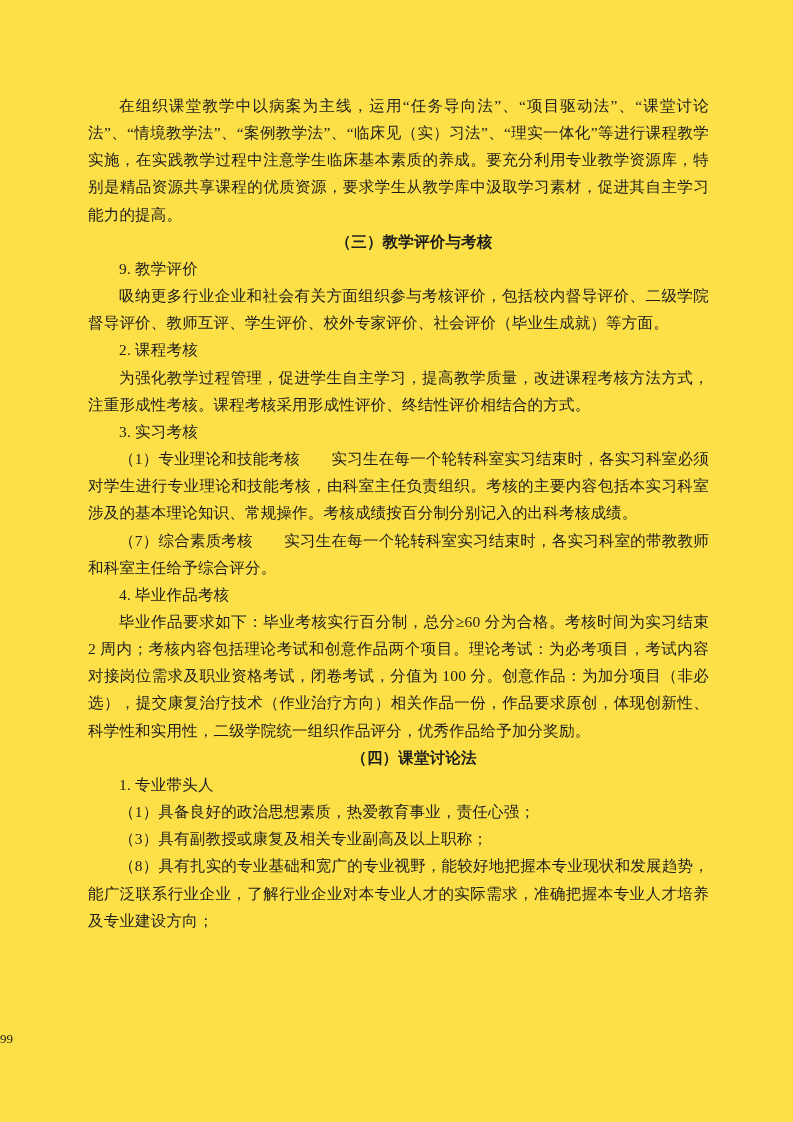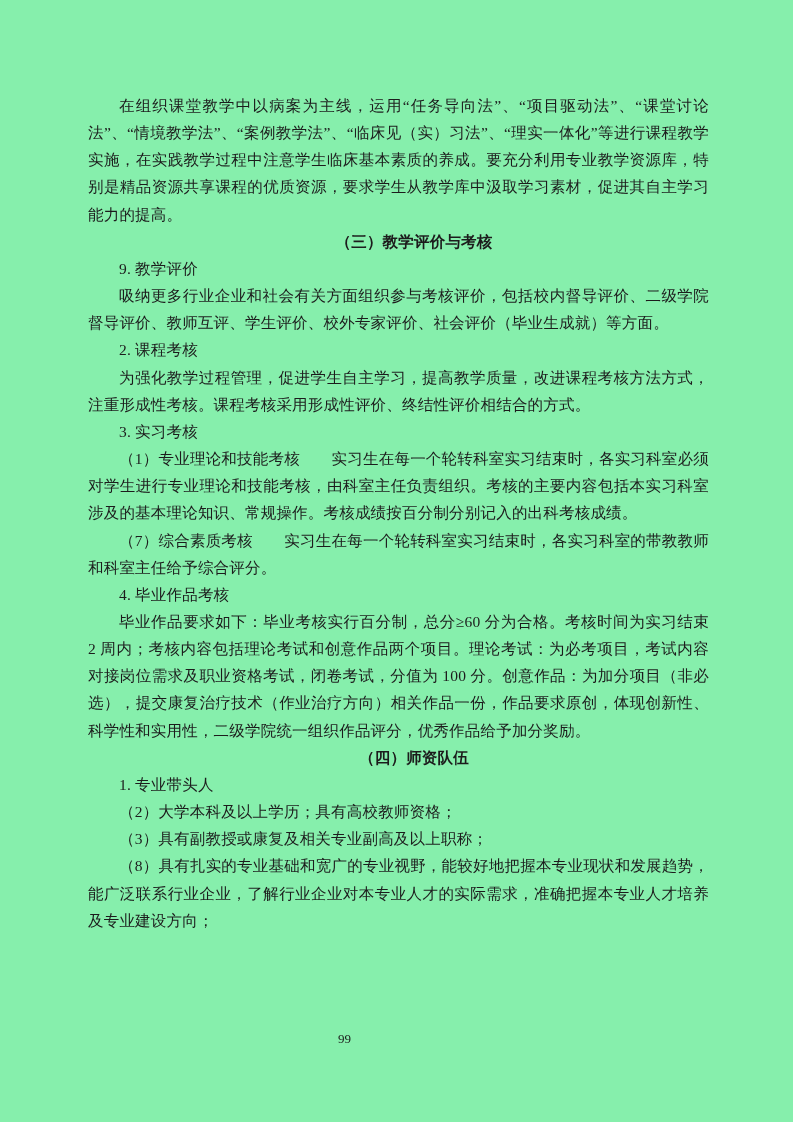--- a/index.html
+++ b/index.html
@@ -11,21 +11,21 @@
     height: 1122px;
     background: #ffffff;
     position: relative;
     font-family: "Liberation Serif", "DejaVu Serif", serif;
     color: #1c1c1c;
     overflow: hidden;
   }
   .page {
     position: absolute;
     inset: 0;
-    background: #86efac;
+    background: #fde047;
   }
   .content {
     position: absolute;
     left: 88px;
     top: 92px;
     width: 621px;
   }
   .content p {
     margin: 0;
     font-size: 15.5px;
@@ -37,21 +37,21 @@
   }
   .content p.heading {
     font-weight: bold;
     text-align: center;
   }
   .footer {
     position: absolute;
     top: 1029px;
     left: 0;
     width: 689px;
-    text-align: center;
+    text-align: left;
   }
   .page-number {
     font-size: 13px;
     color: #1c1c1c;
   }
 </style>
 </head>
 <body>
 
 <div class="page">
@@ -60,22 +60,22 @@
     <p class="heading">（三）教学评价与考核</p>
     <p>9. 教学评价</p>
     <p>吸纳更多行业企业和社会有关方面组织参与考核评价，包括校内督导评价、二级学院督导评价、教师互评、学生评价、校外专家评价、社会评价（毕业生成就）等方面。</p>
     <p>2. 课程考核</p>
     <p>为强化教学过程管理，促进学生自主学习，提高教学质量，改进课程考核方法方式，注重形成性考核。课程考核采用形成性评价、终结性评价相结合的方式。</p>
     <p>3. 实习考核</p>
     <p>（1）专业理论和技能考核　　实习生在每一个轮转科室实习结束时，各实习科室必须对学生进行专业理论和技能考核，由科室主任负责组织。考核的主要内容包括本实习科室涉及的基本理论知识、常规操作。考核成绩按百分制分别记入的出科考核成绩。</p>
     <p>（7）综合素质考核　　实习生在每一个轮转科室实习结束时，各实习科室的带教教师和科室主任给予综合评分。</p>
     <p>4. 毕业作品考核</p>
     <p>毕业作品要求如下：毕业考核实行百分制，总分≥60 分为合格。考核时间为实习结束 2 周内；考核内容包括理论考试和创意作品两个项目。理论考试：为必考项目，考试内容对接岗位需求及职业资格考试，闭卷考试，分值为 100 分。创意作品：为加分项目（非必选），提交康复治疗技术（作业治疗方向）相关作品一份，作品要求原创，体现创新性、科学性和实用性，二级学院统一组织作品评分，优秀作品给予加分奖励。</p>
-    <p class="heading">（四）师资队伍</p>
+    <p class="heading">（四）课堂讨论法</p>
     <p>1. 专业带头人</p>
-    <p>（2）大学本科及以上学历；具有高校教师资格；</p>
+    <p>（1）具备良好的政治思想素质，热爱教育事业，责任心强；</p>
     <p>（3）具有副教授或康复及相关专业副高及以上职称；</p>
     <p>（8）具有扎实的专业基础和宽广的专业视野，能较好地把握本专业现状和发展趋势，能广泛联系行业企业，了解行业企业对本专业人才的实际需求，准确把握本专业人才培养及专业建设方向；</p>
   </main>
   <footer class="footer">
     <span class="page-number">99</span>
   </footer>
 </div>
 
 </body></html>

